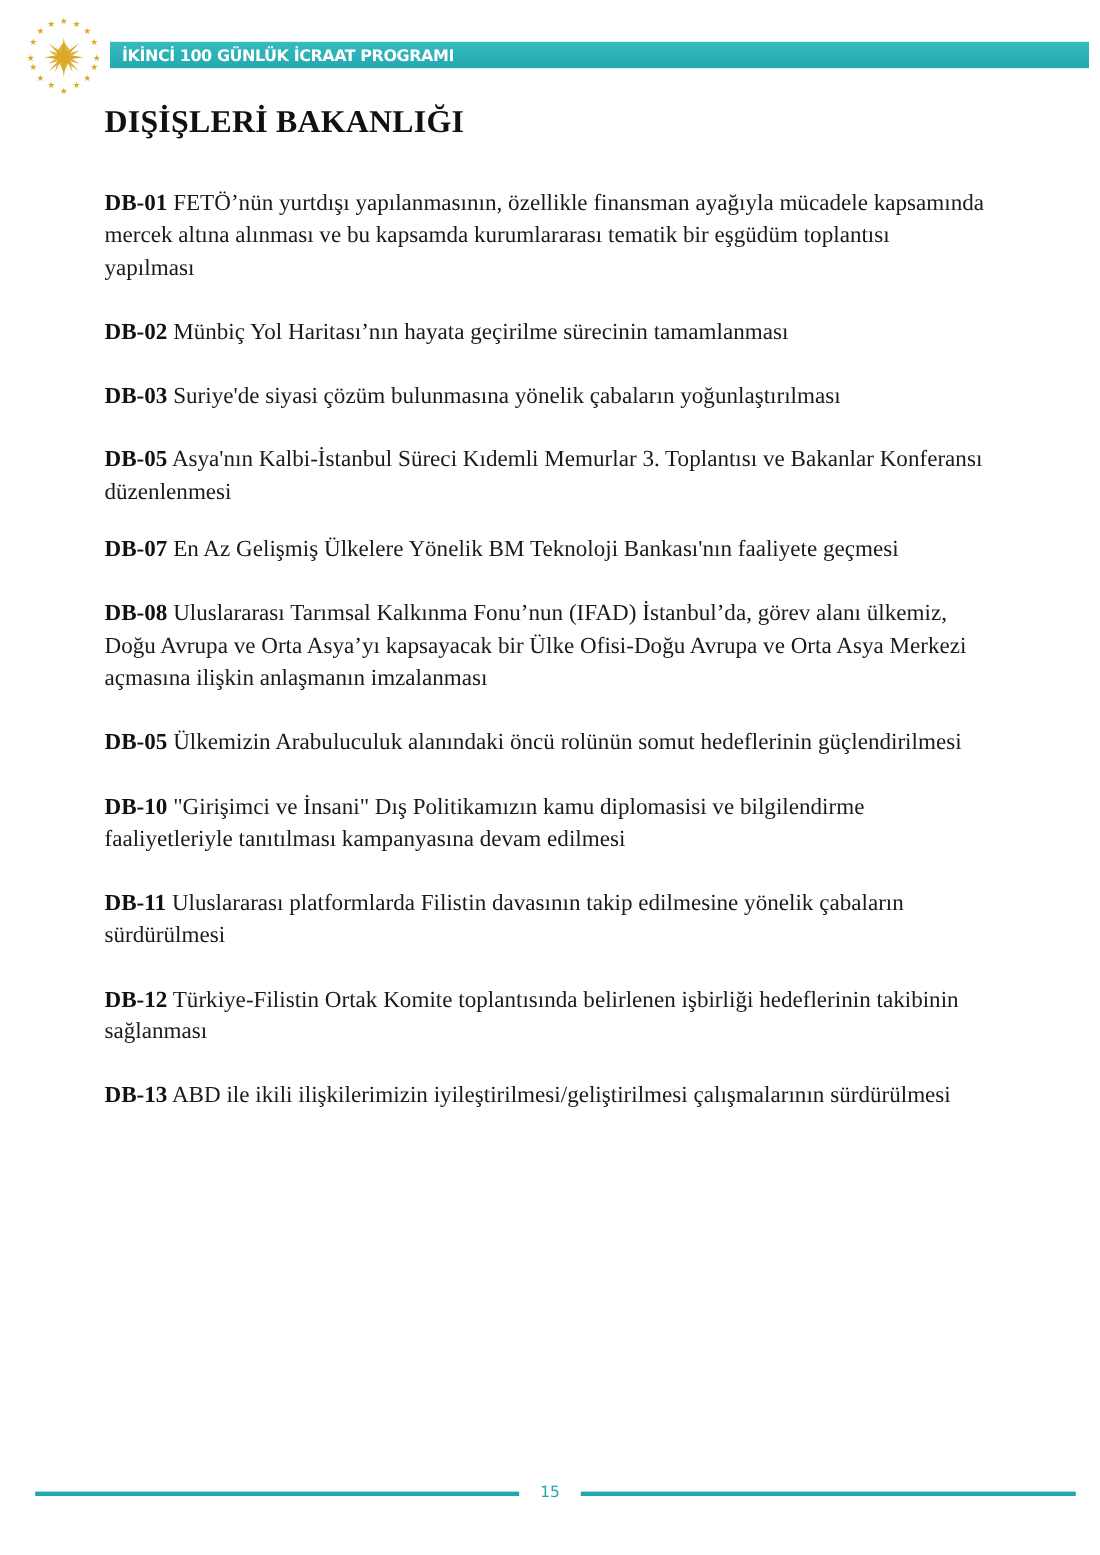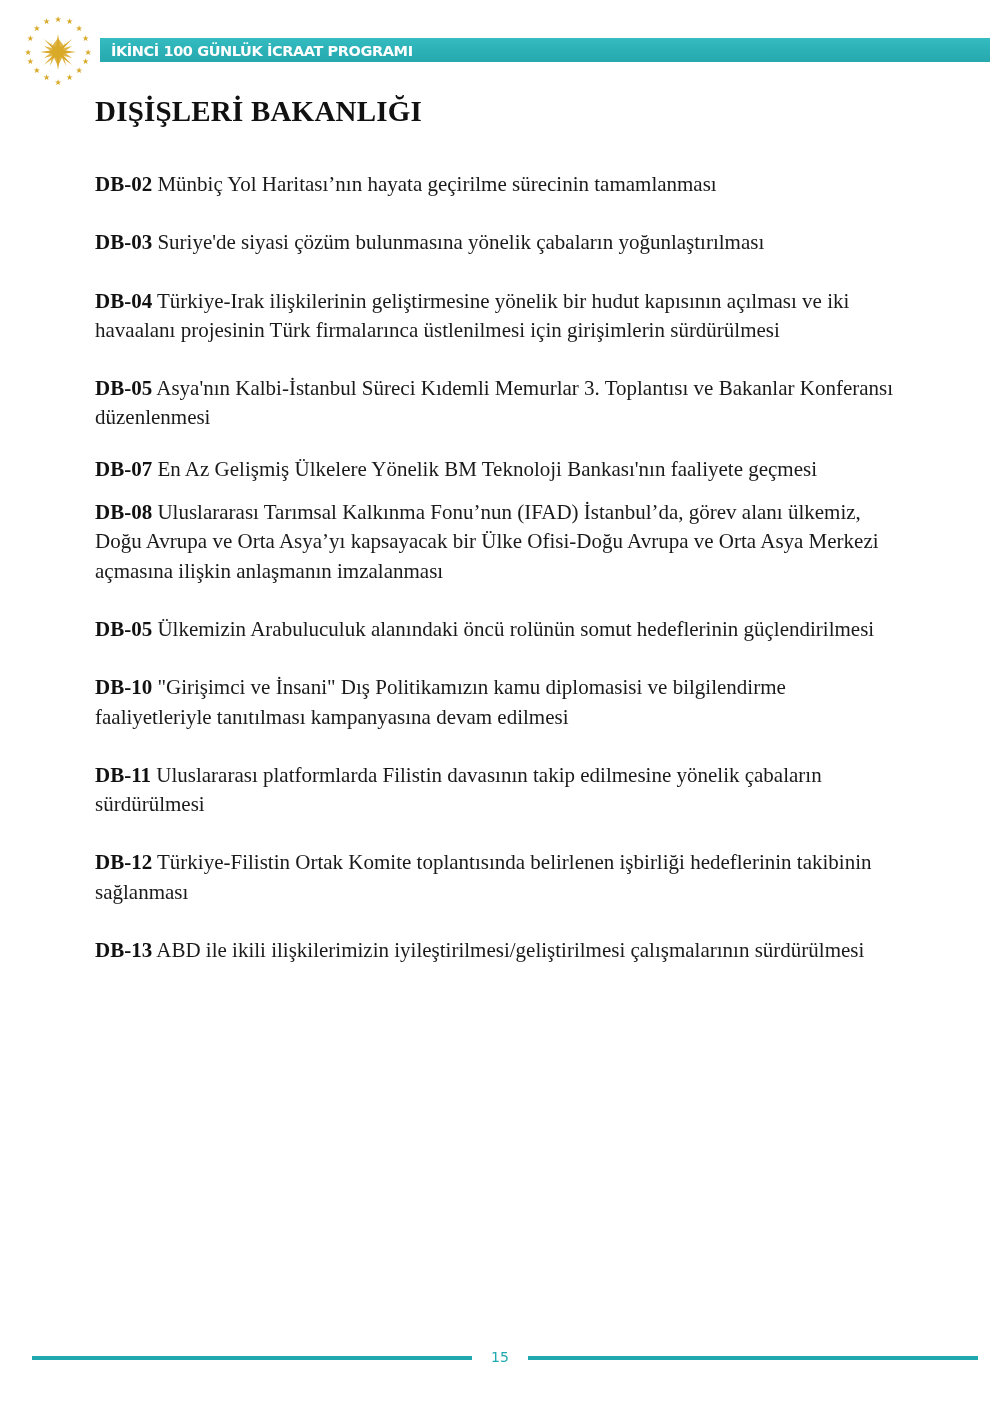--- a/index.html
+++ b/index.html
@@ -56,36 +56,36 @@
     </svg>
   </div>
   <div class="band"></div>
   <div class="band-title">İKİNCİ 100 GÜNLÜK İCRAAT PROGRAMI</div>
 </div>
 
 <h1 class="page-title">DIŞİŞLERİ BAKANLIĞI</h1>
 
 <div class="items">
   <p class="item" style="margin-bottom:29px;">
+    <span class="code">DB-01</span>
+    <span>FETÖ’nün yurtdışı yapılanmasının, özellikle finansman ayağıyla mücadele kapsamında mercek altına alınması ve bu kapsamda kurumlararası tematik bir eşgüdüm toplantısı yapılması</span>
+  </p>
+  <p class="item" style="margin-bottom:29px;">
     <span class="code">DB-02</span>
     <span>Münbiç Yol Haritası’nın hayata geçirilme sürecinin tamamlanması</span>
   </p>
   <p class="item" style="margin-bottom:29px;margin-top:16px;">
     <span class="code">DB-03</span>
     <span>Suriye'de siyasi çözüm bulunmasına yönelik çabaların yoğunlaştırılması</span>
   </p>
-  <p class="item" style="margin-bottom:29px;">
-    <span class="code">DB-04</span>
-    <span>Türkiye-Irak ilişkilerinin geliştirmesine yönelik bir hudut kapısının açılması ve iki havaalanı projesinin Türk firmalarınca üstlenilmesi için girişimlerin sürdürülmesi</span>
-  </p>
   <p class="item" style="margin-bottom:22px;">
     <span class="code">DB-05</span>
     <span>Asya'nın Kalbi-İstanbul Süreci Kıdemli Memurlar 3. Toplantısı ve Bakanlar Konferansı düzenlenmesi</span>
   </p>
-  <p class="item" style="margin-bottom:14px;">
+  <p class="item" style="margin-bottom:30px;">
     <span class="code">DB-07</span>
     <span>En Az Gelişmiş Ülkelere Yönelik BM Teknoloji Bankası'nın faaliyete geçmesi</span>
   </p>
   <p class="item" style="margin-bottom:29px;">
     <span class="code">DB-08</span>
     <span>Uluslararası Tarımsal Kalkınma Fonu’nun (IFAD) İstanbul’da, görev alanı ülkemiz, Doğu Avrupa ve Orta Asya’yı kapsayacak bir Ülke Ofisi-Doğu Avrupa ve Orta Asya Merkezi açmasına ilişkin anlaşmanın imzalanması</span>
   </p>
   <p class="item" style="margin-bottom:29px;">
     <span class="code">DB-05</span>
     <span>Ülkemizin Arabuluculuk alanındaki öncü rolünün somut hedeflerinin güçlendirilmesi</span>

